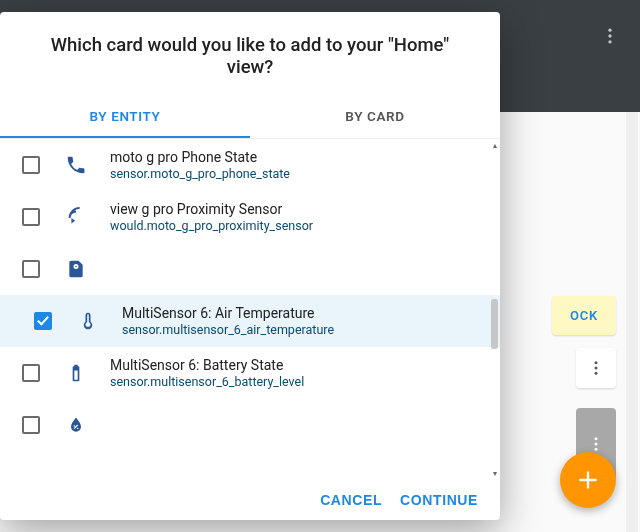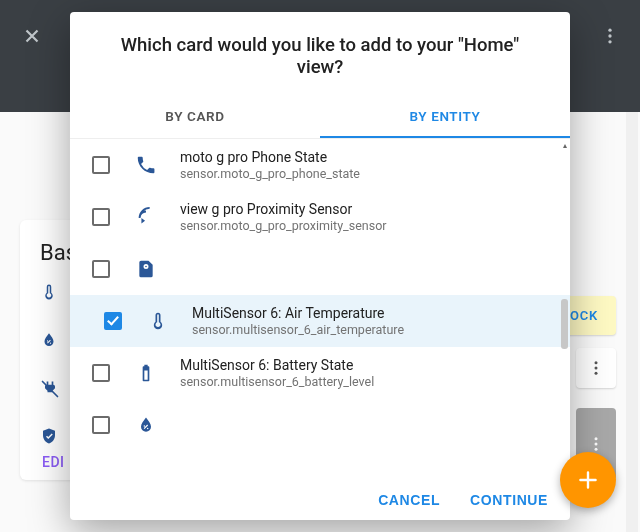--- a/index.html
+++ b/index.html
@@ -13,42 +13,42 @@
   .bg-icons-col { display:flex; flex-direction:column; gap:28px; margin-top:18px; }
   .bg-icons-col .ic { width:20px; height:20px; color:#2b5797; }
   .bg-edit { position:absolute; bottom:10px; left:22px; color:#8b5cf6; font-weight:500; letter-spacing:.5px; font-size:14px;}
   .ock-btn { position:absolute; right:24px; top:296px; background:#fef9c3; border-radius:4px; padding:12px 18px; color:#1e88e5; font-weight:600; letter-spacing:.8px; font-size:13px; box-shadow:0 1px 2px rgba(0,0,0,.15);}
   .menu-card { position:absolute; right:24px; top:348px; width:40px; height:40px; background:#fff; border-radius:4px; box-shadow:0 1px 2px rgba(0,0,0,.15); display:flex; align-items:center; justify-content:center; color:#555;}
   .menu-card2 { position:absolute; right:24px; top:408px; width:40px; height:72px; background:#666; opacity:.55; border-radius:4px; display:flex; align-items:center; justify-content:center; color:#fff;}
   .fab { position:absolute; right:24px; bottom:24px; width:56px; height:56px; border-radius:50%; background:#ff9500; box-shadow:0 3px 8px rgba(0,0,0,.3); display:flex; align-items:center; justify-content:center; color:#fff; font-size:30px; z-index:3;}
   .scroll-rail { position:absolute; right:2px; top:0; width:12px; height:100%; background:#f0f0f0;}
   .scroll-thumb { position:absolute; right:2px; top:2px; width:12px; height:54px; background:#c7c7c7; border-radius:2px;}
 
-  .modal-wrap { position:absolute; inset:0; z-index:2; display:flex; justify-content:center;border-radius:7px; }
+  .modal-wrap { position:absolute; inset:0; z-index:2; display:flex; justify-content:flex-start;border-radius:7px; }
   .modal { width: 500px; background:#fff; border-radius:4px; box-shadow:0 12px 40px rgba(0,0,0,.35); margin-top:12px; height:508px; display:flex; flex-direction:column; position:relative;}
   .modal-title { padding:22px 26px 18px; font-size:18.5px; font-weight:500; color:#212121; text-align:center; }
   .tabs { display:flex; }
   .tab { flex:1; text-align:center; padding:12px 0; font-size:13.5px; font-weight:600; letter-spacing:.6px; cursor:pointer; }
   .tab-inactive { color:#555; }
   .tab-active { color:#1e88e5; border-bottom:2.5px solid #1e88e5; }
   .list-container { flex:1; overflow:hidden; position:relative; border-top:1px solid #eee;}
   .list-scroll { position:absolute; inset:0; overflow-y:auto; }
   .list-scroll-up { position:absolute; right:3px; top:2px; color:#666; font-size:8px;}
   .list-scroll-down { position:absolute; right:3px; bottom:2px; color:#666; font-size:8px;}
   .list-thumb { position:absolute; right:2px; top:160px; width:7px; height:50px; background:#c7c7c7; border-radius:3px;}
   .row { display:flex; align-items:center; padding:8px 22px; min-height:52px; gap:4px; }
   .row.selected { background:#e9f4fb;padding-left:34px; }
   .cb { width:18px; height:18px; border:2px solid #6b6b6b; border-radius:2px; flex-shrink:0; margin-right:20px; position:relative; cursor:pointer;}
   .cb.checked { background:#1e88e5; border-color:#1e88e5; }
   .cb.checked::after { content:""; position:absolute; left:4px; top:0px; width:4px; height:9px; border:solid #fff; border-width:0 2.5px 2.5px 0; transform:rotate(42deg); }
   .ent-icon { width:24px; height:24px; display:flex; align-items:center; justify-content:center; flex-shrink:0; margin-right:18px; color:#2b5797;}
   .ent-text { display:flex; flex-direction:column; min-width:0; }
   .ent-name { font-size:14px; color:#212121; }
-  .ent-id { font-size:12.5px; color:#737373; margin-top:1px; white-space:nowrap; overflow:hidden; text-overflow:ellipsis;}
-  .modal-actions { display:flex; justify-content:flex-end; gap:30px; padding:12px 22px 12px; }
+  .ent-id { font-size:12.5px; color:#0c4a6e; margin-top:1px; white-space:nowrap; overflow:hidden; text-overflow:ellipsis;}
+  .modal-actions { display:flex; justify-content:flex-end; gap:18px; padding:12px 22px 12px; }
   .modal-actions button { background:none; border:none; color:#1e88e5; font-weight:600; font-size:14px; letter-spacing:.6px; cursor:pointer; }
   svg { display:block; }
 </style>
 </head>
 <body>
 
 <div class="scroll-rail"></div>
 <div class="scroll-thumb"></div>
 
 <div class="bg-body">
@@ -109,22 +109,22 @@
         <circle cx="12" cy="12" r="2"></circle>
         <circle cx="12" cy="19" r="2"></circle>
       </svg>
   </div>
 </div>
 
 <div class="modal-wrap">
   <div class="modal">
     <div class="modal-title">Which card would you like to add to your "Home" view?</div>
     <div class="tabs">
+      <div class="tab tab-active">BY ENTITY</div>
       <div class="tab tab-inactive">BY CARD</div>
-      <div class="tab tab-active">BY ENTITY</div>
     </div>
     <div class="list-container">
       <div class="list-scroll" id="entity-list">
           <div class="row">
             <div class="cb"></div>
             <div class="ent-icon">
               <svg width="22" height="22" viewBox="0 0 24 24" fill="currentColor">
                 <path d="M6.6 10.8a15 15 0 0 0 6.6 6.6l2.2-2.2c.3-.3.7-.4 1-.2 1.2.4 2.5.6 3.8.6.6 0 1 .4 1 1V20c0 .6-.4 1-1 1C10.6 21 3 13.4 3 4c0-.6.4-1 1-1h3.4c.6 0 1 .4 1 1 0 1.3.2 2.6.6 3.8.1.3 0 .7-.2 1l-2.2 2z"></path>
               </svg>
             </div>
@@ -135,21 +135,21 @@
           </div>
           <div class="row">
             <div class="cb"></div>
             <div class="ent-icon">
               <svg width="22" height="22" viewBox="0 0 24 24" fill="currentColor">
                 <path d="M4 13a8 8 0 0 1 8-8v2a6 6 0 0 0-6 6H4zm0 0a12 12 0 0 1 12-12v2A10 10 0 0 0 6 13H4zm3 6 4-3-4-3v6z"></path>
               </svg>
             </div>
             <div class="ent-text">
               <div class="ent-name">view g pro Proximity Sensor</div>
-              <div class="ent-id">sensor.moto_g_pro_proximity_sensor</div>
+              <div class="ent-id">would.moto_g_pro_proximity_sensor</div>
             </div>
           </div>
           <div class="row">
             <div class="cb"></div>
             <div class="ent-icon">
               <svg width="20" height="20" viewBox="0 0 24 24" fill="currentColor">
                 <path d="M6 2h9l5 5v13a2 2 0 0 1-2 2H6a2 2 0 0 1-2-2V4a2 2 0 0 1 2-2zm6 4a3 3 0 1 0 0 6 3 3 0 0 0 0-6zm0 2a1 1 0 1 1 0 2 1 1 0 0 1 0-2z"></path>
               </svg>
             </div>
           </div>

